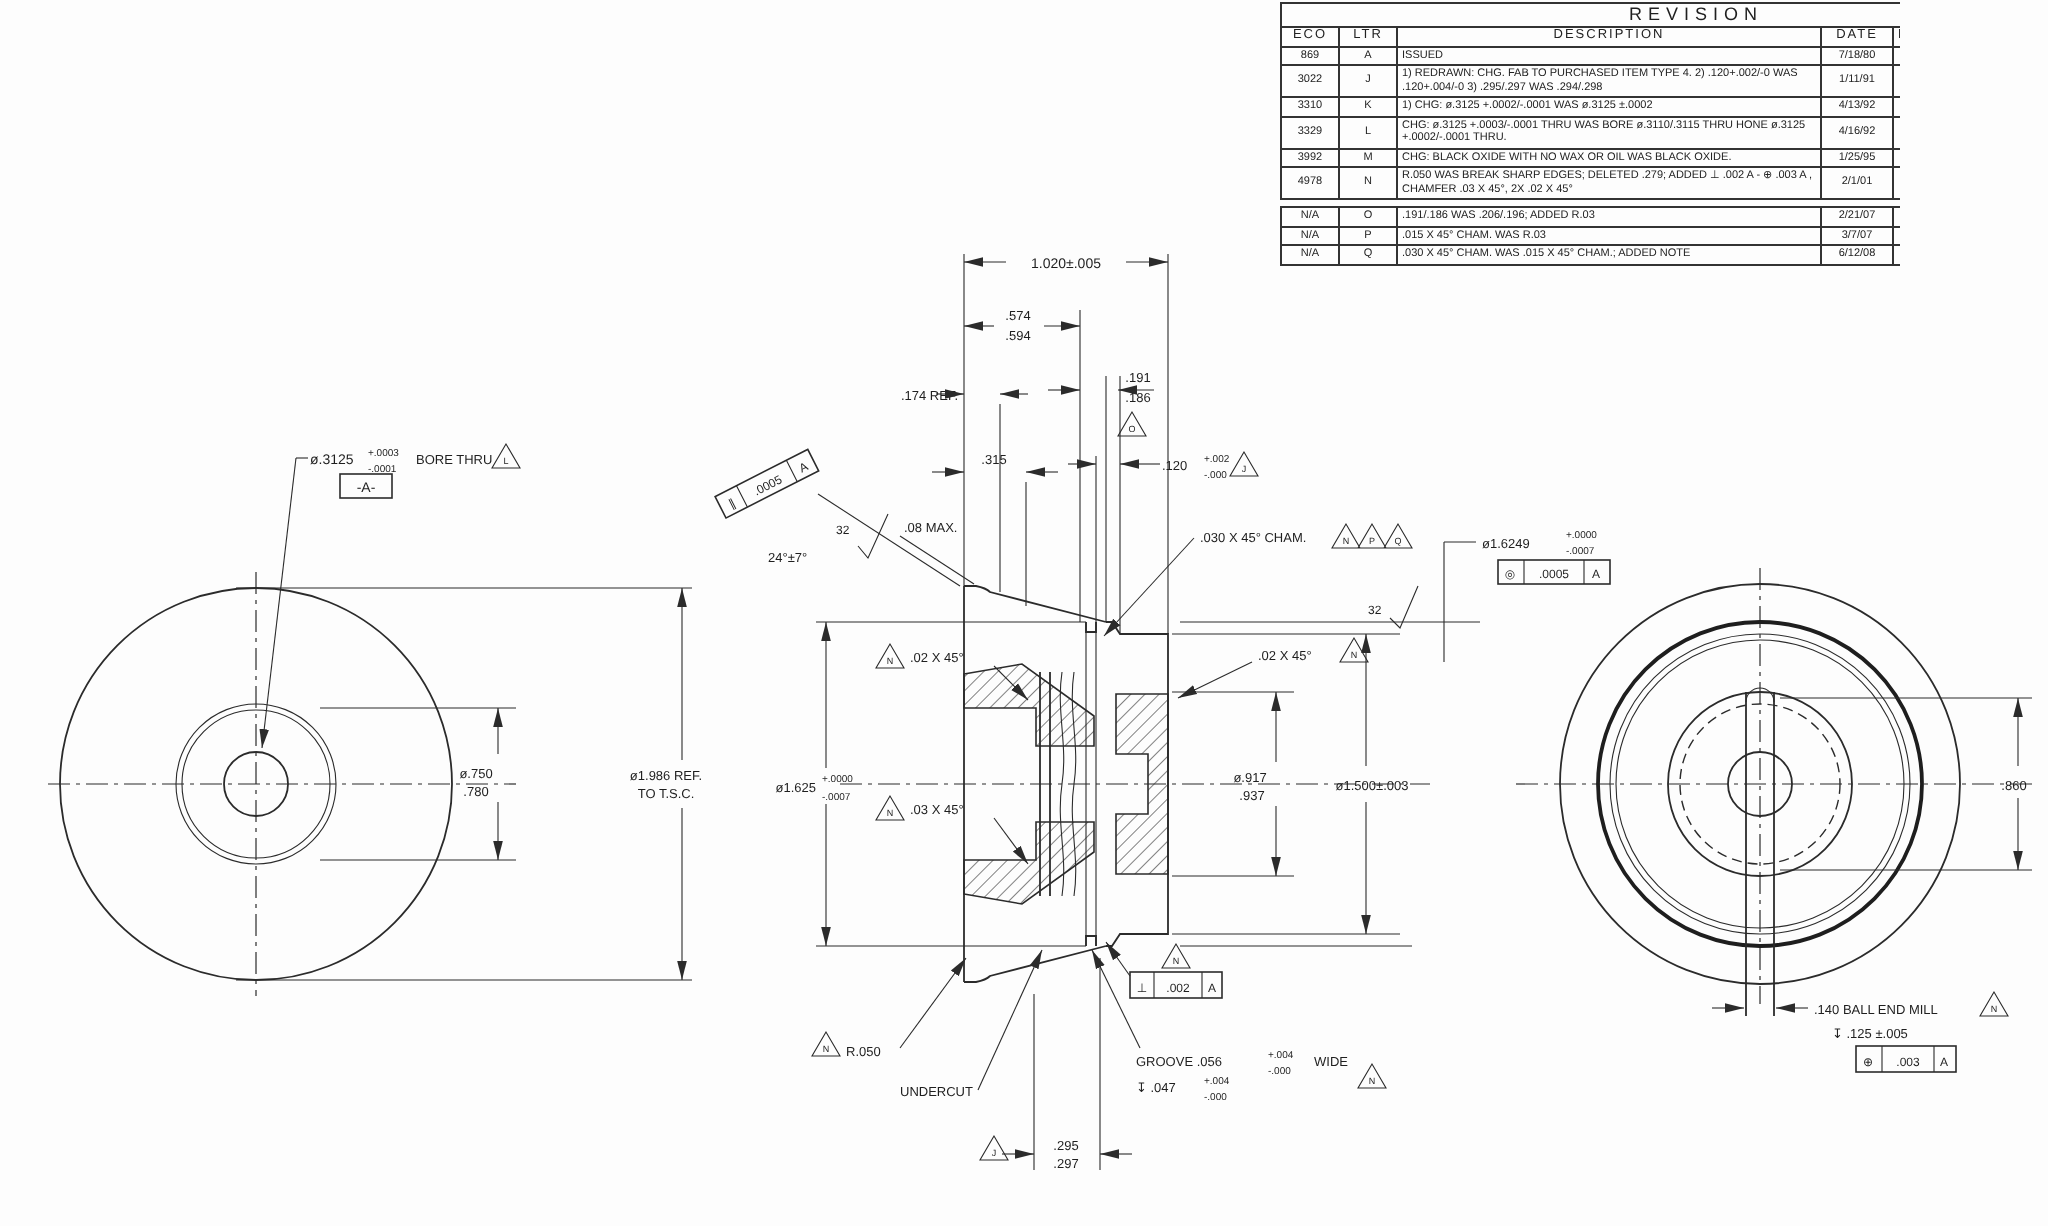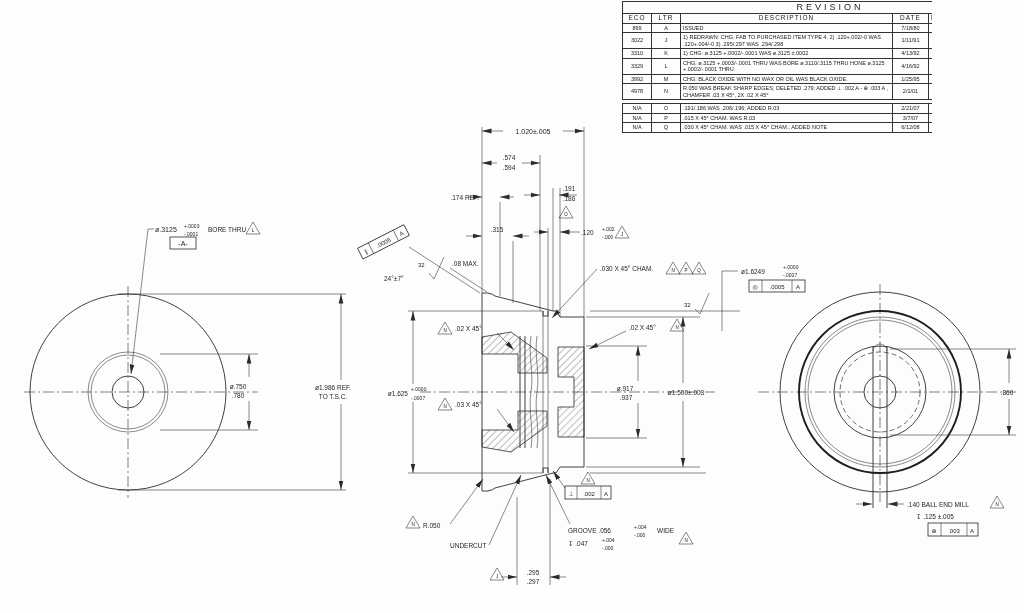--- a/index.html
+++ b/index.html
@@ -1,19 +1,19 @@
 <!DOCTYPE html>
 <html><head>
 <meta charset="utf-8">
 <style>
   html,body{margin:0;padding:0;}
   body{width:1024px;height:613px;background:#fdfdfd;overflow:hidden;position:relative;
        font-family:"Liberation Sans",sans-serif;color:#1f1f1f;}
   
-  .revwrap{position:absolute;left:622px;top:1px;width:310px;overflow:hidden;}
+  .revwrap{position:absolute;left:640px;top:1px;width:310px;overflow:hidden;}
   .revtitle{width:414px;border:1px solid #333;border-bottom:none;text-align:center;
             font-size:9px;letter-spacing:3px;line-height:11px;height:11px;}
   table.revtbl{border-collapse:collapse;table-layout:fixed;width:416px;margin:0;}
   table.revtbl.second{margin-top:3px;}
   .revtbl td{border:1px solid #333;font-size:5.5px;line-height:6.5px;padding:1px 2px;
              color:#222;vertical-align:middle;overflow:hidden;white-space:normal;}
   .revtbl td.c{text-align:center;}
   .revtbl tr.hdr td{font-size:6.5px;text-align:center;letter-spacing:1px;}
   col.w-eco{width:29px}col.w-ltr{width:29px}col.w-desc{width:212px}
   col.w-date{width:36px}col.w-drawn{width:32px}col.w-chk{width:78px}

